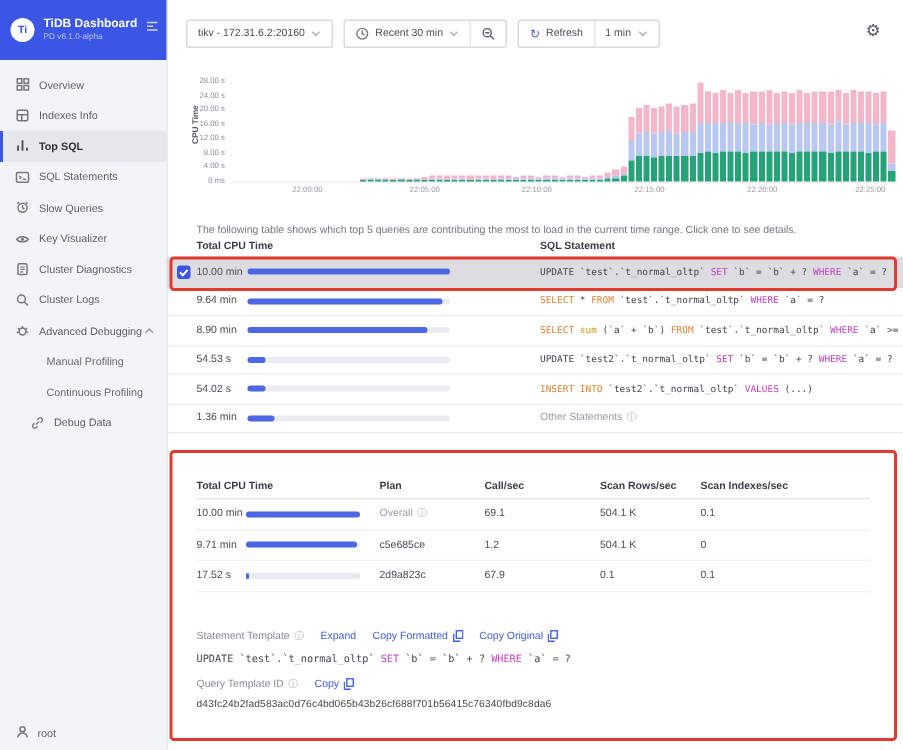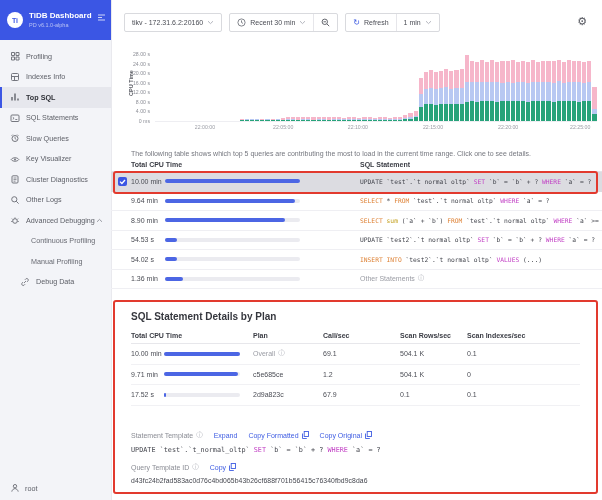--- a/index.html
+++ b/index.html
@@ -101,21 +101,21 @@
       </span>
     </div>
 
     <nav class="nav">
       <div class="nav-item">
         <span class="nicon">
             <svg width="10" height="10" viewBox="0 0 10 10">
               <path d="M1.5 1.5h3v3h-3zM6 1.5h3v3H6zM1.5 6h3v3h-3zM6 6h3v3H6z" fill="none" stroke="#75777f" stroke-width="1"></path>
             </svg>
           </span>
-        <span>Profiling</span>
+        <span>Overview</span>
       </div>
       <div class="nav-item">
         <span class="nicon">
             <svg width="10" height="10" viewBox="0 0 10 10">
               <rect x="1.5" y="1.5" width="7" height="7" rx="1" fill="none" stroke="#75777f" stroke-width="1"></rect>
               <path d="M1.5 4.5h7M4.5 4.5v4" stroke="#75777f" stroke-width="1"></path>
             </svg>
           </span>
         <span>Indexes Info</span>
       </div>
@@ -163,41 +163,41 @@
           </span>
         <span>Cluster Diagnostics</span>
       </div>
       <div class="nav-item">
         <span class="nicon">
             <svg width="10" height="10" viewBox="0 0 10 10">
               <circle cx="4.3" cy="4.3" r="2.6" fill="none" stroke="#75777f" stroke-width="1"></circle>
               <path d="M6.3 6.3L8.6 8.6" stroke="#75777f" stroke-width="1"></path>
             </svg>
           </span>
-        <span>Other Logs</span>
+        <span>Cluster Logs</span>
       </div>
       <div class="nav-item">
         <span class="nicon">
             <svg width="10" height="10" viewBox="0 0 10 10">
               <circle cx="5" cy="6" r="2.3" fill="none" stroke="#75777f" stroke-width="1"></circle>
               <path d="M5 3.7V2.4M2.9 4.6L1.9 3.6M7.1 4.6l1-1M2.5 6.5H1.2M8.8 6.5H7.5" stroke="#75777f" stroke-width="0.9"></path>
             </svg>
           </span>
         <span>Advanced Debugging</span>
         <span class="chev">
             <svg width="7" height="5" viewBox="0 0 7 5">
               <path d="M1 3.8L3.5 1.4 6 3.8" fill="none" stroke="#9a9ca4" stroke-width="1"></path>
             </svg>
           </span>
       </div>
       <div class="nav-item sub2">
+        <span>Manual Profiling</span>
+      </div>
+      <div class="nav-item sub2">
         <span>Continuous Profiling</span>
-      </div>
-      <div class="nav-item sub2">
-        <span>Manual Profiling</span>
       </div>
       <div class="nav-item sub">
         <span class="nicon">
             <svg width="10" height="10" viewBox="0 0 10 10">
               <path d="M4 6l2-2M3 5.1l-1 1a1.5 1.5 0 002.1 2.1l1-1M7 4.9l1-1a1.5 1.5 0 00-2.1-2.1l-1 1" fill="none" stroke="#75777f" stroke-width="0.9"></path>
             </svg>
           </span>
         <span>Debug Data</span>
       </div>
     </nav>
@@ -732,21 +732,20 @@
         <div class="other">
             <span>Other Statements</span>
             <span class="info">ⓘ</span>
           </div>
       </div>
     </div>
 
     <div class="annot annot1"></div>
 
     <div class="panel">
-      <div class="ptitle">SQL Statement Details by Plan</div>
 
       <div class="dgrid dhead">
         <div class="h1">Total CPU Time</div>
         <div>Plan</div>
         <div>Call/sec</div>
         <div>Scan Rows/sec</div>
         <div>Scan Indexes/sec</div>
       </div>
 
       <div class="dgrid drow">

